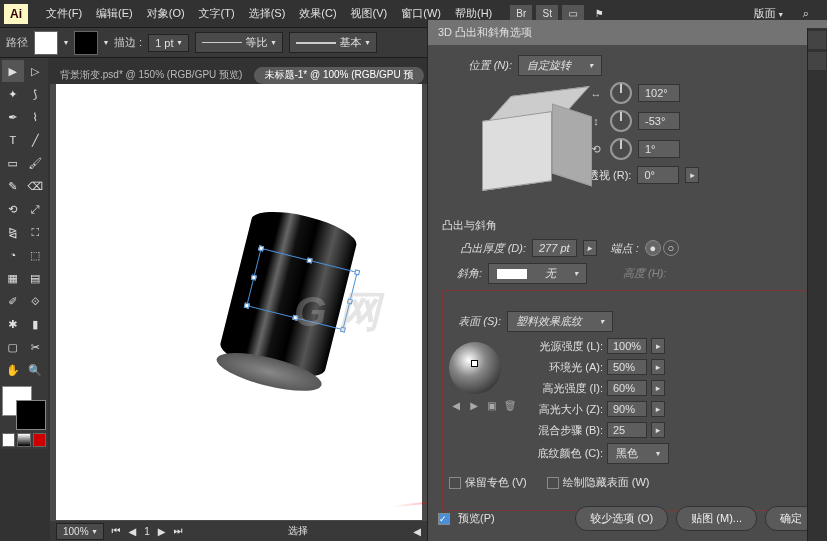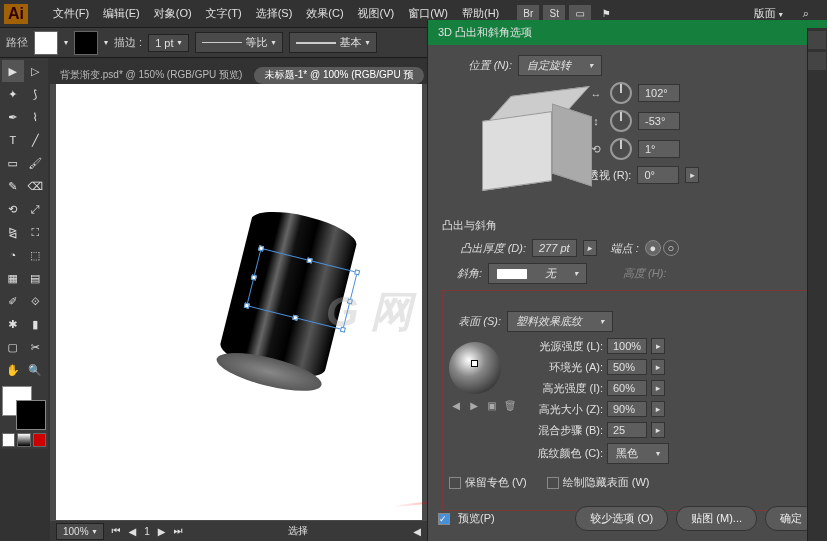--- a/index.html
+++ b/index.html
@@ -1,18 +1,18 @@
 <!DOCTYPE html>
 <html><head>
 <meta charset="utf-8">
 <style>
 * { margin: 0; padding: 0; box-sizing: border-box; font-family: "Microsoft YaHei", Arial, sans-serif; }
 body { background: #323232; color: #e0e0e0; font-size: 11px; width: 827px; height: 541px; overflow: hidden; position: relative; }
 .app-header { height: 28px; background: #323232; display: flex; align-items: center; padding: 0 4px; border-bottom: 1px solid #1a1a1a; }
-.ai-logo { width: 24px; height: 20px; background: #a16207; color: #330000; font-weight: bold; display: flex; align-items: center; justify-content: center; font-size: 16px; margin-right: 19px; }
+.ai-logo { width: 24px; height: 20px; background: #fef9c3; color: #330000; font-weight: bold; display: flex; align-items: center; justify-content: center; font-size: 12px; margin-right: 12px; }
 .menu { display: flex; gap: 2px; }
 .menu-item { padding: 4px 6px; color: #e0e0e0; cursor: pointer; }
 .header-icons { margin-left: 12px; display: flex; gap: 4px; align-items: center; }
 .hdr-btn { width: 22px; height: 18px; background: #555; display: flex; align-items: center; justify-content: center; font-size: 10px; }
 .header-right { margin-left: auto; display: flex; align-items: center; gap: 8px; padding-right: 8px; }
 
 .control-bar { height: 30px; background: #393939; display: flex; align-items: center; padding: 0 6px; gap: 6px; border-bottom: 1px solid #1a1a1a; }
 .cb-label { color: #ccc; }
 .swatch-box { width: 24px; height: 24px; background: #fff; border: 1px solid #666; }
 .swatch-box.dark { background: #000; }
@@ -33,24 +33,24 @@
 .mini-swatches { display: flex; gap: 2px; margin-top: 2px; }
 .mini-sw { width: 14px; height: 14px; border: 1px solid #666; }
 
 .canvas-area { position: absolute; left: 50px; top: 84px; right: 0; bottom: 20px; background: #4a4a4a; }
 .canvas { background: #fff; position: absolute; left: 6px; top: 0; width: 366px; height: 436px; }
 .cylinder { position: absolute; left: 176px; top: 130px; width: 108px; height: 180px; transform: rotate(14deg); }
 .cyl-body { width: 100%; height: 160px; background: linear-gradient(90deg,#000 0%,#000 25%,#666 35%,#111 45%,#000 60%,#555 78%,#000 100%); border-radius: 50% / 10%; }
 .cyl-bottom { width: 100%; height: 28px; background: radial-gradient(ellipse at center,#888,#444); border-radius: 50%; margin-top: -14px; }
 .sel-marks { position: absolute; border: 1px solid #4a90d9; }
 .sel-handle { position: absolute; width: 5px; height: 5px; background: #fff; border: 1px solid #4a90d9; }
-.watermark { position: absolute; left: 276px; top: 200px; font-size: 42px; font-weight: bold; color: rgba(180,180,180,0.35); font-style: italic; pointer-events: none; }
+.watermark { position: absolute; left: 244px; top: 200px; font-size: 42px; font-weight: bold; color: rgba(180,180,180,0.35); font-style: italic; pointer-events: none; }
 
 .dialog { position: absolute; right: 0; top: 20px; width: 400px; bottom: 0; background: #4b4b4b; border-left: 1px solid #222; }
-.dlg-title { background: #15803d; padding: 5px 10px; font-size: 11px; }
+.dlg-title { background: #737373; padding: 5px 10px; font-size: 11px; }
 .dlg-body { padding: 10px 14px; }
 .row { display: flex; align-items: center; gap: 6px; margin-bottom: 6px; font-style: italic; }
 .row-label { text-align: right; min-width: 70px; color: #ddd; }
 .combo { background: #5e5e5e; padding: 2px 8px; display: flex; align-items: center; gap: 18px; min-width: 80px; border: 1px solid #333; cursor: pointer; }
 .cube-preview { width: 120px; height: 120px; margin: 4px auto 4px 20px; position: relative; }
 .cube-face { position: absolute; border: 1px solid #999; }
 .cf1 { width: 70px; height: 70px; background: #ddd; transform: skewY(-8deg); left: 20px; top: 30px; }
 .cf2 { width: 40px; height: 70px; background: #aaa; transform: skewY(18deg); left: 90px; top: 24px; }
 .cf3 { width: 70px; height: 30px; background: #ccc; transform: skewX(-42deg) skewY(-8deg); left: 40px; top: 5px; }
 .dial-row { display: flex; align-items: center; gap: 6px; margin-bottom: 6px; justify-content: flex-start; padding-left: 148px; }

